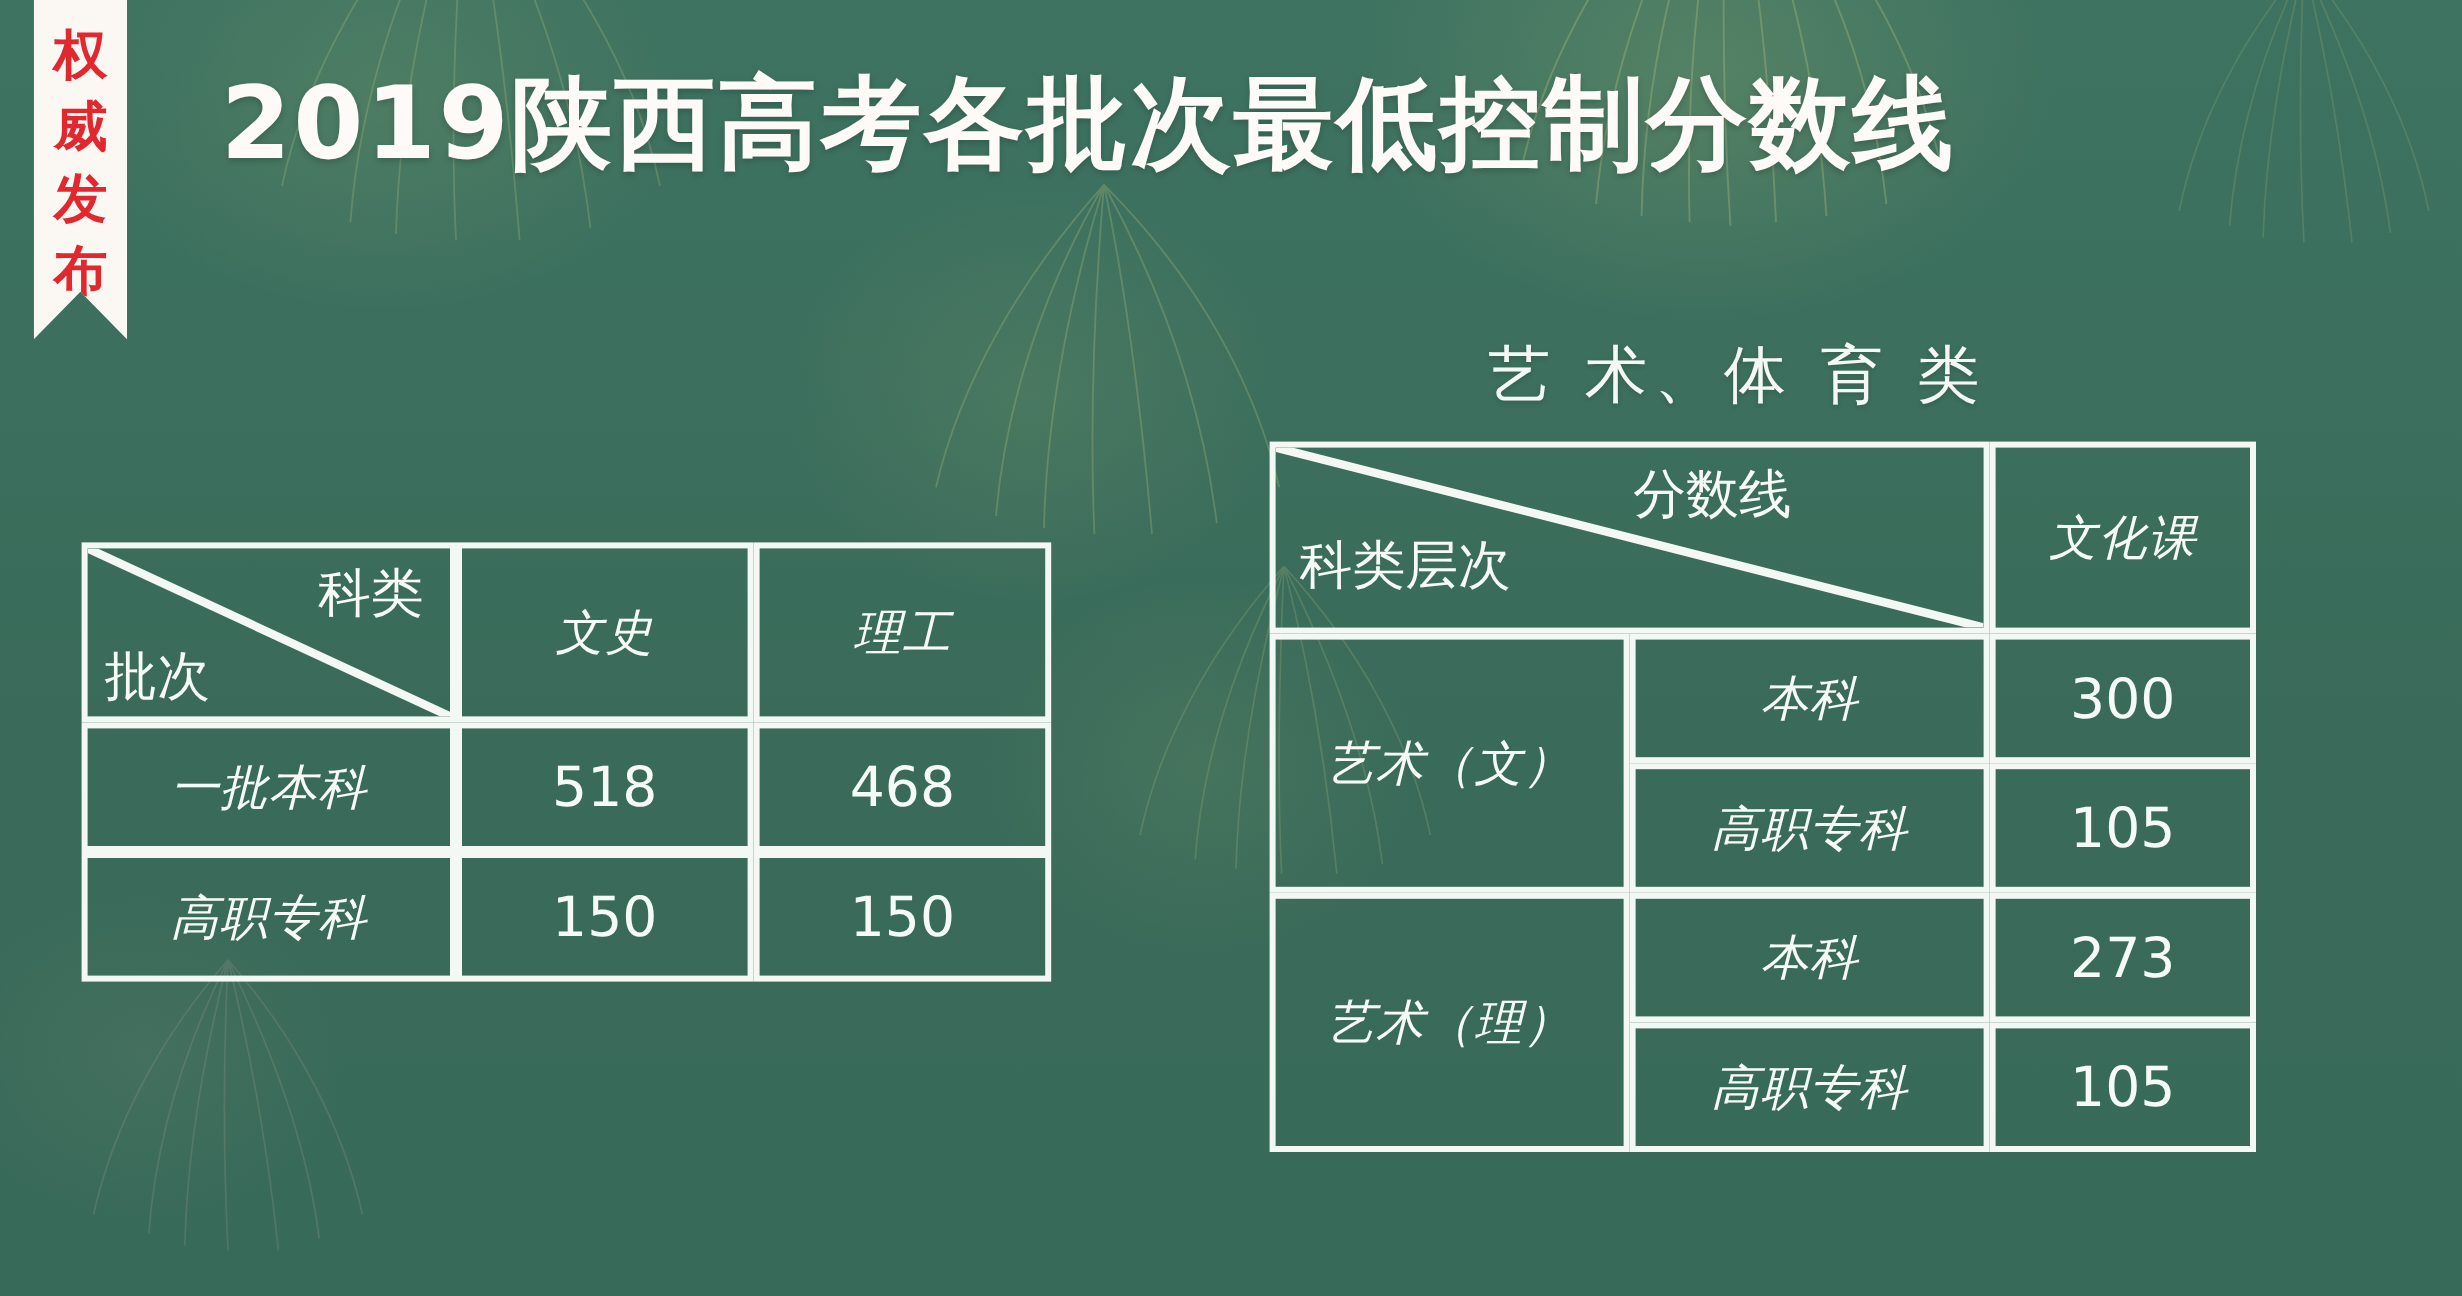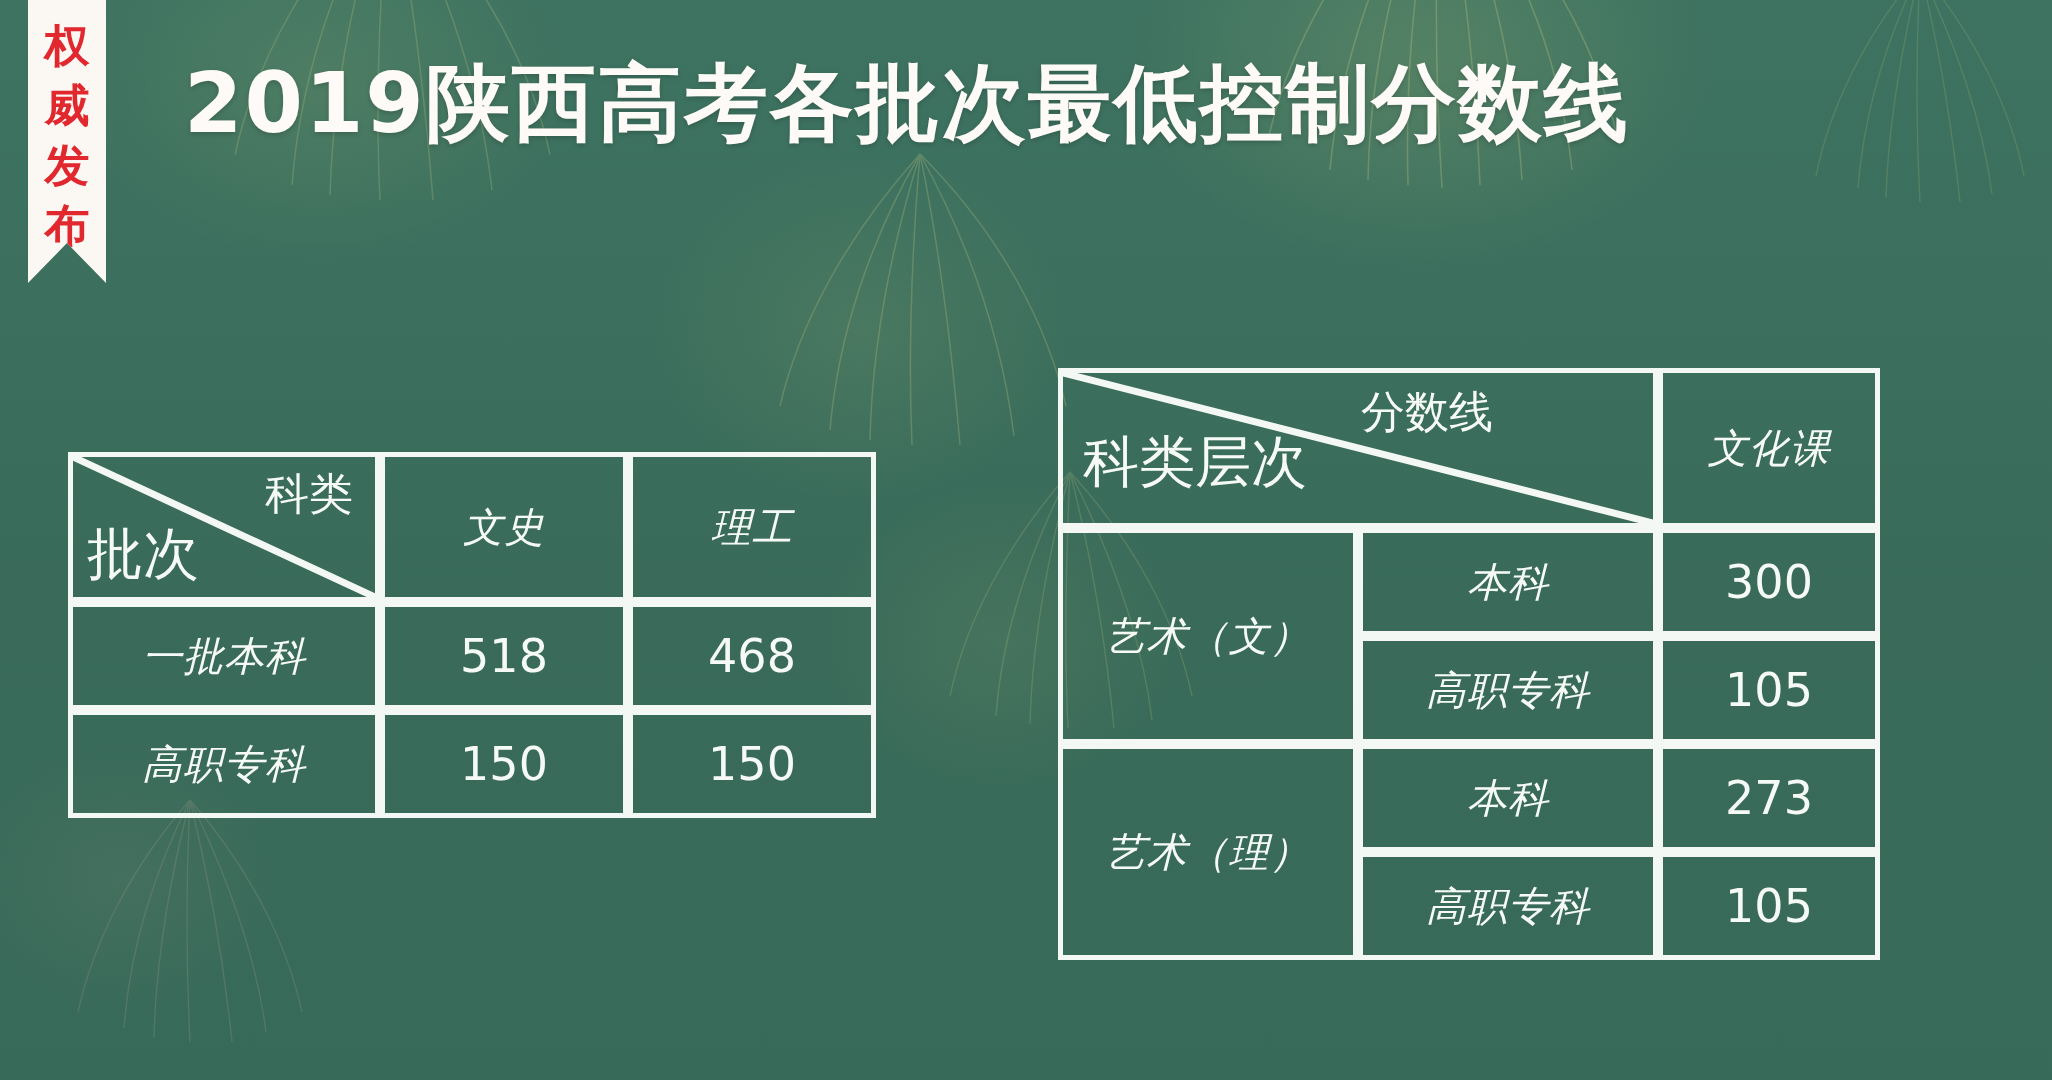--- a/index.html
+++ b/index.html
@@ -89,21 +89,21 @@
   
   .diag{position:relative;overflow:hidden;}
   .diag .dline{
     position:absolute;left:0;top:0;width:100%;height:100%;
   }
   .diag .dline svg{width:100%;height:100%;display:block;}
   .diag .tr-lbl{
     position:absolute;right:14px;top:6px;font-size:44px;white-space:nowrap;
   }
   .diag .bl-lbl{
-    position:absolute;left:16px;bottom:6px;font-size:56px;white-space:nowrap;
+    position:absolute;left:16px;bottom:6px;font-size:44px;white-space:nowrap;
   }
   #hdr-right .tr-lbl{right:160px;top:10px;}
   #hdr-right .bl-lbl{left:20px;bottom:22px;}
   #hdr-left .tr-lbl{right:22px;top:8px;}
   #hdr-left .bl-lbl{left:14px;bottom:4px;text-align:center;}
 </style>
 </head>
 <body>
 
 <div id="poster">
@@ -191,20 +191,21 @@
 
   <div id="ribbon">
     <span class="ch">权</span>
     <span class="ch">威</span>
     <span class="ch">发</span>
     <span class="ch">布</span>
   </div>
 
   <div id="title">2019陕西高考各批次最低控制分数线</div>
 
+  <div class="caption" id="caption-right">艺 术、体 育 类</div>
 
   <table class="tbl" id="tbl-left">
     <tbody>
       <tr class="hdr">
         <td class="c-batch diag" id="hdr-left">
           <span class="dline">
             <svg viewBox="0 0 302 140" preserveAspectRatio="none">
               <line x1="0" y1="0" x2="302" y2="140" stroke="#f4f8f5" stroke-width="7"></line>
             </svg>
           </span>

